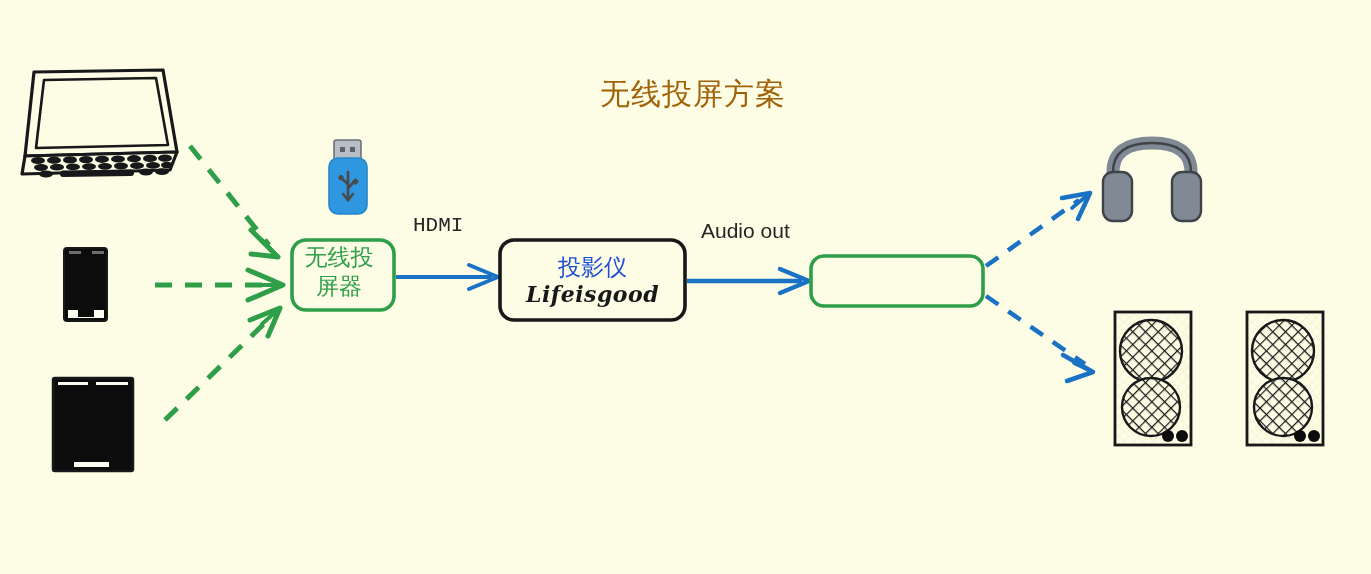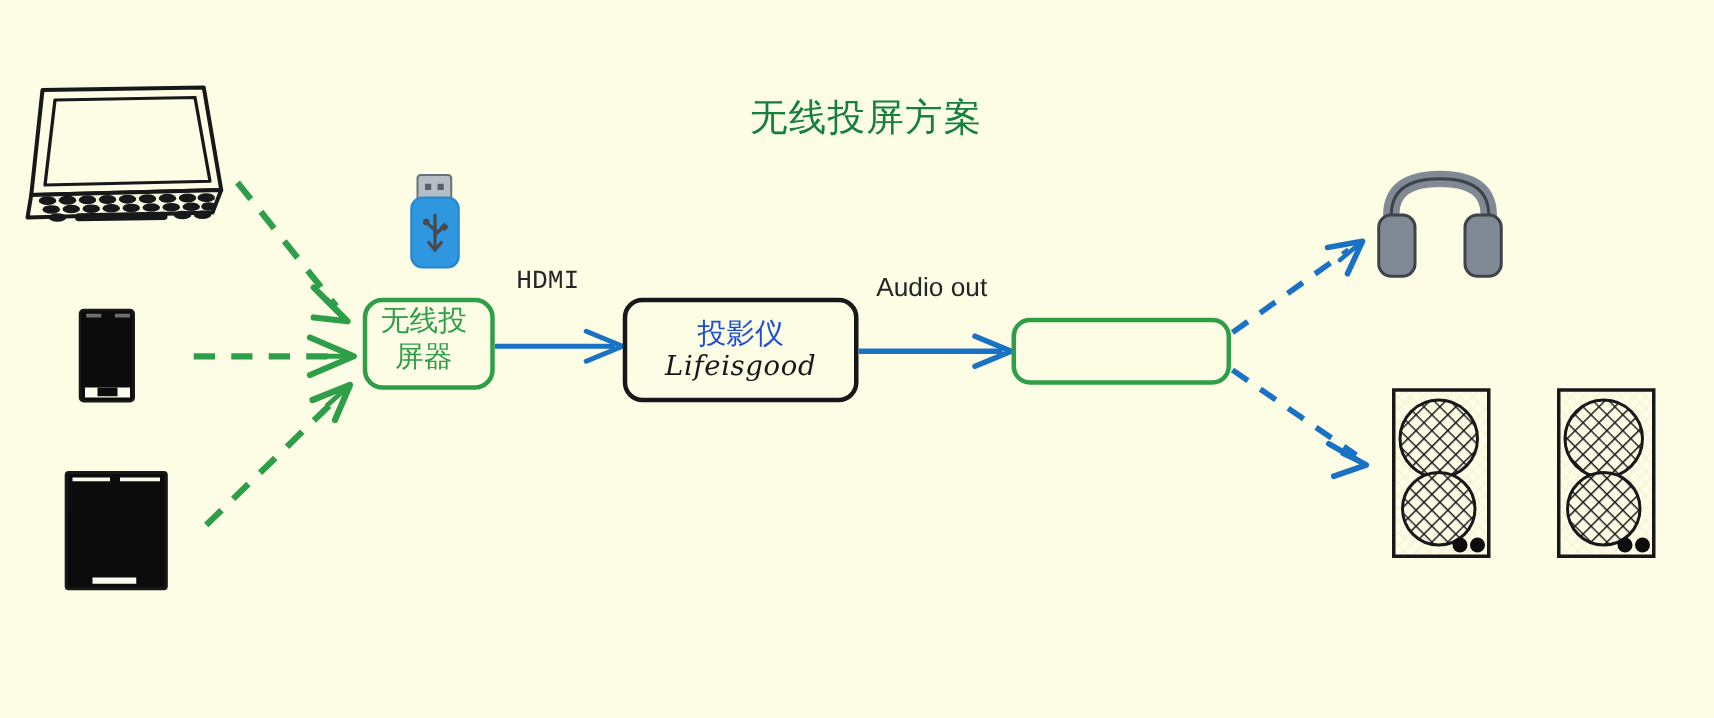--- a/index.html
+++ b/index.html
@@ -34,21 +34,21 @@
     align-items: center;
     justify-content: center;
     text-align: center;
     pointer-events: none;
   }
   .title-text {
     position: absolute;
     left: 600px;
     top: 74px;
     font-size: 30px;
-    color: #15803d;
+    color: #a16207;
     font-family: "DejaVu Sans", sans-serif;
     letter-spacing: 1px;
     white-space: nowrap;
   }
   .green-node-text {
     color: #2f9e49;
     font-size: 23px;
     line-height: 29px;
     font-family: "DejaVu Sans", sans-serif;
     white-space: nowrap;
@@ -61,20 +61,21 @@
     white-space: nowrap;
   }
   .dark-node-text-en {
     color: #17181a;
     font-size: 22px;
     line-height: 26px;
     font-family: "DejaVu Serif", serif;
     font-style: italic;
     letter-spacing: 0.5px;
     white-space: nowrap;
+    font-weight: bold;
   }
   .edge-label {
     position: absolute;
     color: #242628;
     font-size: 21px;
     font-family: "Liberation Sans", sans-serif;
     white-space: nowrap;
   }
 </style>
 </head>

